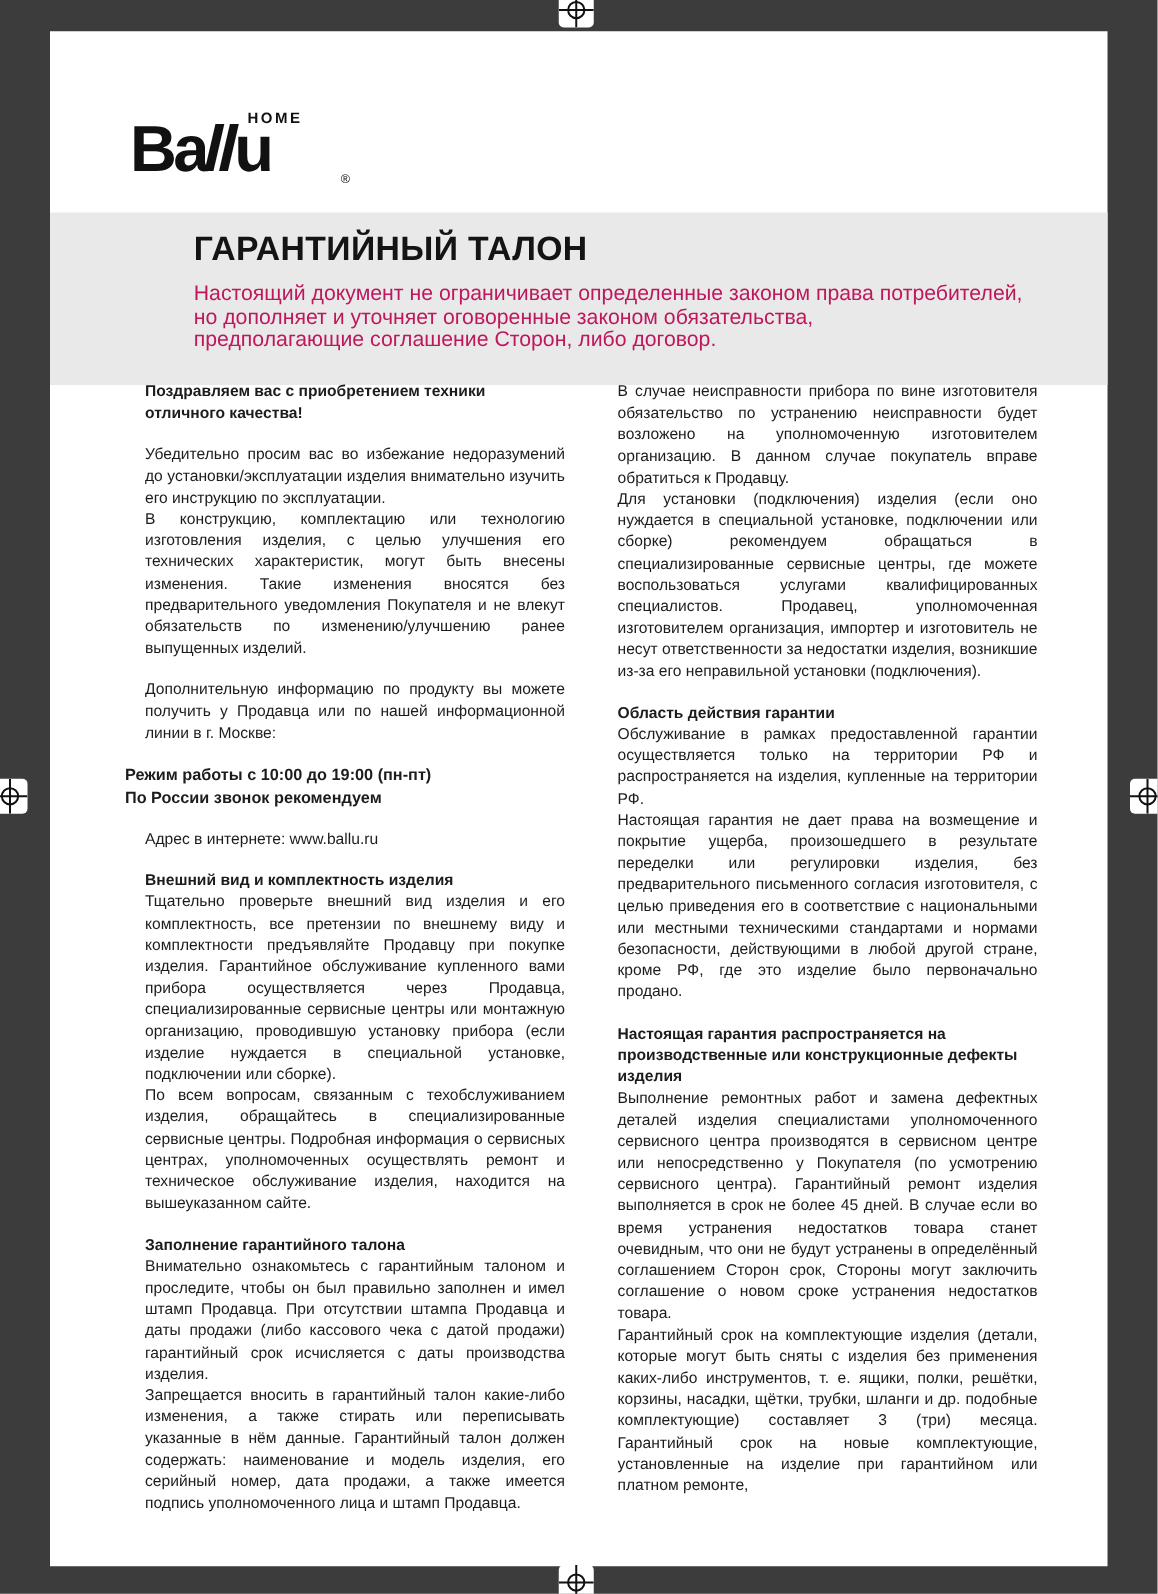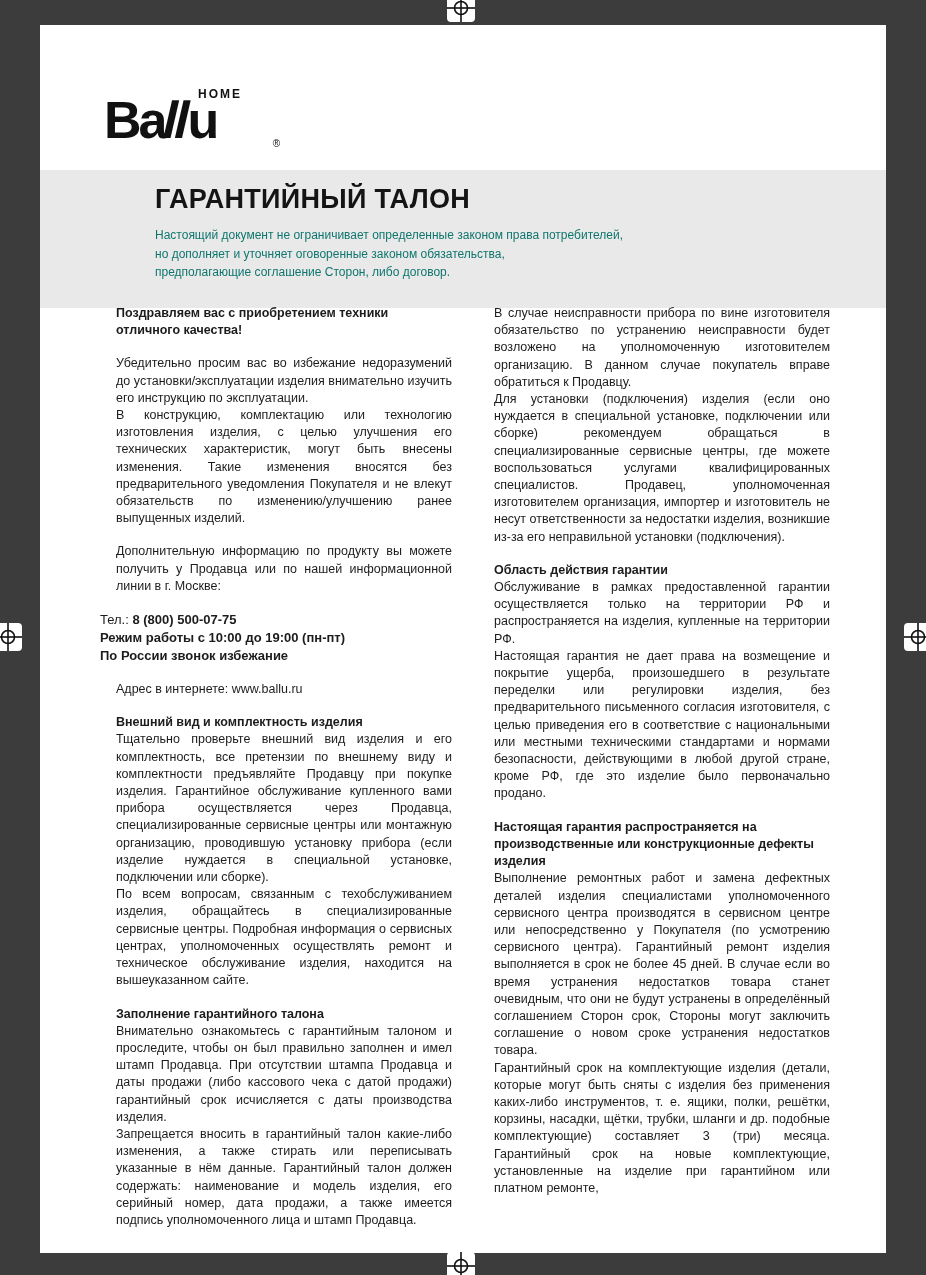--- a/index.html
+++ b/index.html
@@ -72,24 +72,24 @@
     padding:14px 40px 0 115px;
   }
   .banner-title {
     font-size:27px;
     font-weight:bold;
     letter-spacing:0.3px;
     color:#141414;
   }
   .banner-subtitle {
     margin-top:11px;
-    font-size:12px;
+    font-size:17px;
     line-height:18.5px;
     white-space:pre-line;
-    color:#0f766e;
+    color:#be185d;
   }
 
   
   .cols {
     position:absolute;
     left:60px; top:280px;
     width:730px;
     display:flex;
     gap:26px;
   }
@@ -130,23 +130,22 @@
 
   <div class="cols">
 
     <div class="col">
       <p class="p h">Поздравляем вас с приобретением техники отличного качества!</p>
       <p class="p gap">Убедительно просим вас во избежание недоразумений до установки/эксплуатации изделия внимательно изучить его инструкцию по эксплуатации.</p>
       <p class="p">В конструкцию, комплектацию или технологию изготовления изделия, с целью улучшения его технических характеристик, могут быть внесены изменения. Такие изменения вносятся без предварительного уведомления Покупателя и не влекут обязательств по изменению/улучшению ранее выпущенных изделий.</p>
       <p class="p gap">Дополнительную информацию по продукту вы можете получить у Продавца или по нашей информационной линии в г. Москве:</p>
 
       <div class="contact">
-        <div class="line"><span>Тел.: </span><span class="b">8 (800) 500-07-75</span></div>
         <div class="line b">Режим работы с 10:00 до 19:00 (пн-пт)</div>
-        <div class="line b">По России звонок избежание</div>
+        <div class="line b">По России звонок рекомендуем</div>
       </div>
 
       <p class="p gap">Адрес в интернете: www.ballu.ru</p>
 
       <p class="p h gap">Внешний вид и комплектность изделия</p>
       <p class="p">Тщательно проверьте внешний вид изделия и его комплектность, все претензии по внешнему виду и комплектности предъявляйте Продавцу при покупке изделия. Гарантийное обслуживание купленного вами прибора осуществляется через Продавца, специализированные сервисные центры или монтажную организацию, проводившую установку прибора (если изделие нуждается в специальной установке, подключении или сборке).</p>
       <p class="p">По всем вопросам, связанным с техобслуживанием изделия, обращайтесь в специализированные сервисные центры. Подробная информация о сервисных центрах, уполномоченных осуществлять ремонт и техническое обслуживание изделия, находится на вышеуказанном сайте.</p>
 
       <p class="p h gap">Заполнение гарантийного талона</p>
       <p class="p">Внимательно ознакомьтесь с гарантийным талоном и проследите, чтобы он был правильно заполнен и имел штамп Продавца. При отсутствии штампа Продавца и даты продажи (либо кассового чека с датой продажи) гарантийный срок исчисляется с даты производства изделия.</p>

